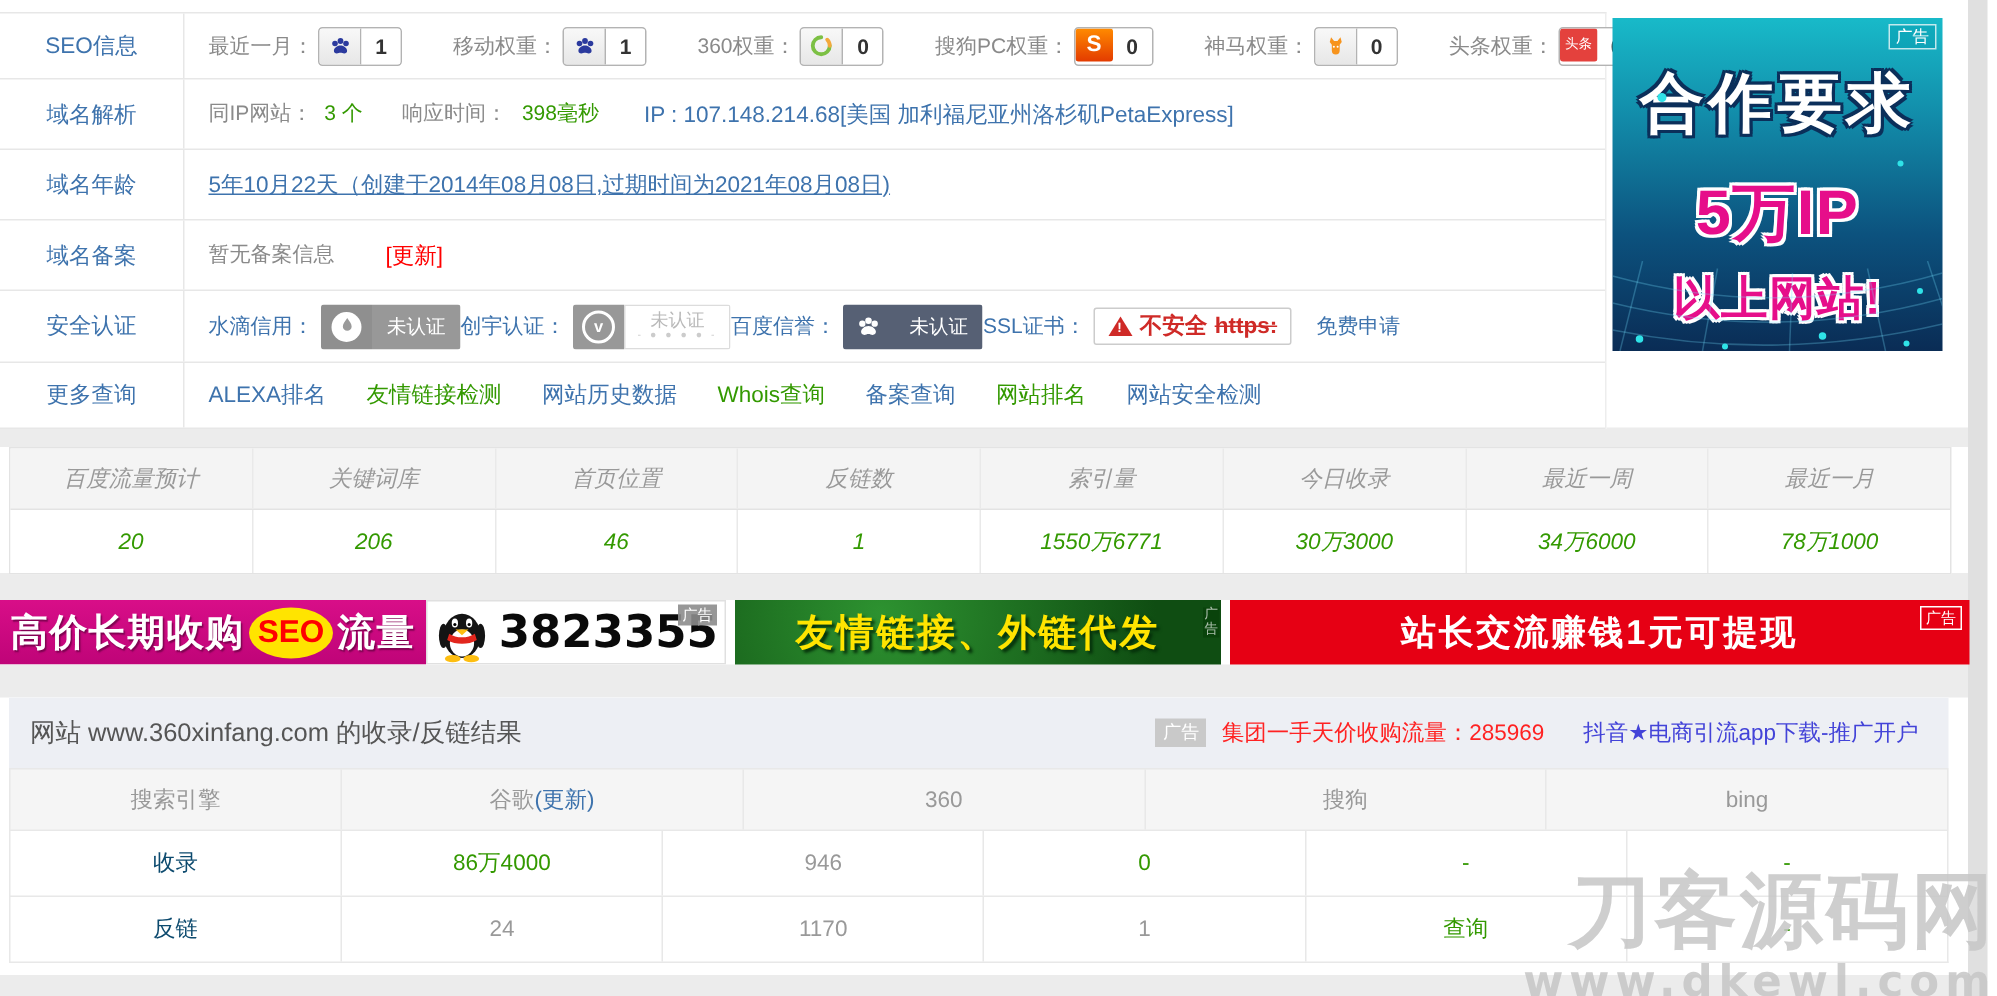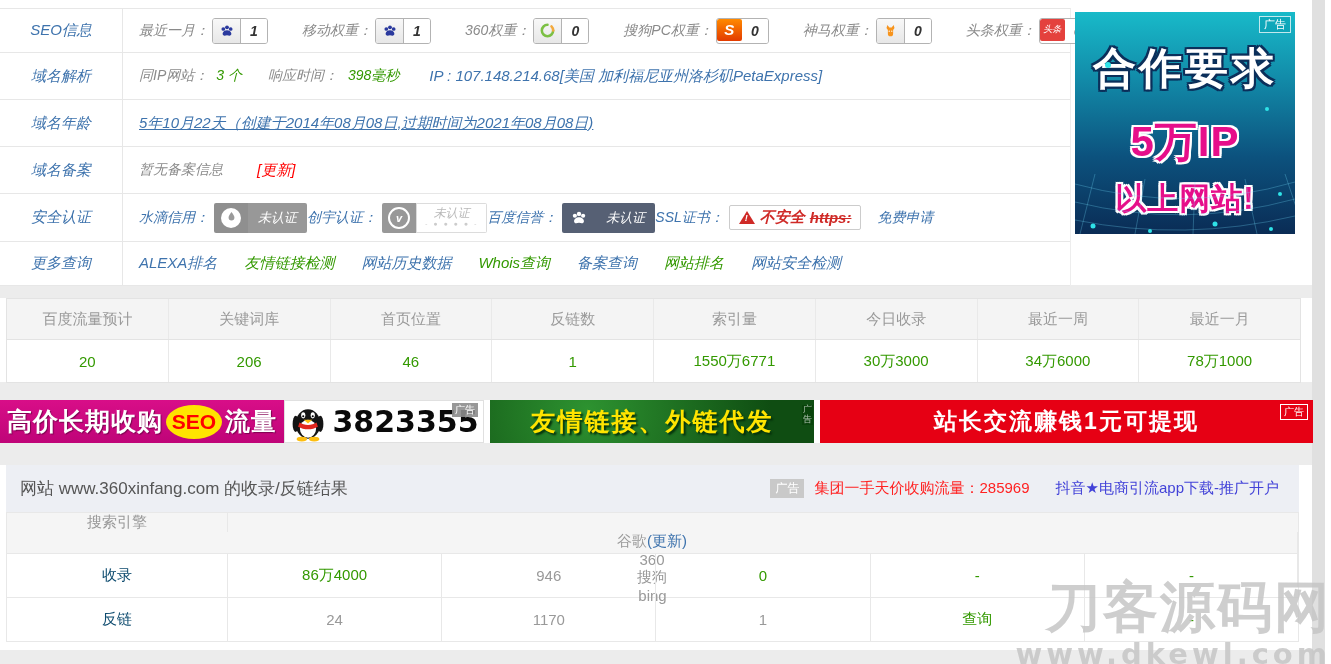--- a/index.html
+++ b/index.html
@@ -7,21 +7,21 @@
 
   
   .band{position:absolute;left:0;width:1312px;background:#ececec;}
   .band1{top:285px;height:13px;}
   .band2{top:382px;height:18px;}
   .band3{top:443px;height:22px;}
   .band4{top:650px;height:14px;}
   .vstrip{position:absolute;left:1312px;top:0;width:13px;height:664px;background:#e0e0e0;}
 
   
-  .info-panel{position:absolute;left:0;top:8px;width:1070px;border-top:1px solid #e7e7e7;border-right:1px solid #ededed;background:#fff;font-style:italic;}
+  .info-panel{position:absolute;left:0;top:8px;width:1070px;border-top:1px solid #e7e7e7;border-right:1px solid #ededed;background:#fff;}
   .info-row{display:flex;align-items:stretch;border-bottom:1px solid #e7e7e7;}
   .r-seo{height:43px}.r-dns{height:46px}.r-age{height:46px}.r-icp{height:46px}.r-sec{height:47px}.r-more{height:43px}
   .info-label{width:122px;flex:none;display:flex;align-items:center;justify-content:center;color:#3e73ad;font-size:15px;border-right:1px solid #e7e7e7;}
   .info-content{flex:1;display:flex;align-items:center;padding-left:16px;font-size:14px;color:#8a8a8a;}
   .blue{color:#3e73ad;}.green{color:#390;}
   .w-item{display:flex;align-items:center;margin-right:34px;white-space:nowrap;}
   .w-badge{display:flex;border:1px solid #b3b3b3;border-radius:3px;overflow:hidden;height:24px;margin-left:3px;background:#fff;}
   .w-icon{width:27px;display:flex;align-items:center;justify-content:center;background:linear-gradient(#f8f8f8,#e7e7e7);border-right:1px solid #b3b3b3;}
   .w-num{width:26px;text-align:center;line-height:24px;font-weight:bold;color:#333;font-size:14px;background:#fff;}
   .sogou-sq{width:25px;height:22px;background:linear-gradient(#ff8a00,#e33b00);color:#fff;font-weight:bold;font-size:15px;display:flex;align-items:center;justify-content:center;border-radius:2px;}
@@ -57,21 +57,21 @@
   .sa2{margin-top:16px;font-size:42px;font-weight:bold;color:#e60e8a;letter-spacing:1px;}
   .sa3{margin-top:8px;font-size:31px;font-weight:bold;color:#e60e8a;letter-spacing:1px;}
   .mesh{position:absolute;left:0;bottom:0;}
   .dot{position:absolute;border-radius:50%;background:#2fe3e8;}
 
   
   .stats{position:absolute;left:6px;top:298px;width:1293px;border:1px solid #e3e3e3;background:#fff;}
   .st-head{display:flex;height:40px;background:#f4f4f4;border-bottom:1px solid #e3e3e3;}
   .st-head .st-cell{color:#999;}
   .st-vals{display:flex;height:42px;background:#fff;}
-  .st-cell{flex:1;display:flex;align-items:center;justify-content:center;font-size:15px;border-right:1px solid #e9e9e9;}
+  .st-cell{flex:1;display:flex;align-items:center;justify-content:center;font-size:15px;border-right:1px solid #e9e9e9;font-style:italic;}
   .st-cell:last-child{border-right:none;}
   .st-vals .st-cell{color:#390;}
 
   
   .banner{position:absolute;top:400px;height:43px;overflow:hidden;}
   .b1{left:0;width:484px;display:flex;}
   .b1-pink{flex:none;width:284px;background:linear-gradient(#d80e88,#bf0478);display:flex;align-items:center;justify-content:center;gap:3px;}
   .b1-txt{color:#fff;font-weight:bold;font-size:25px;letter-spacing:1px;text-shadow:1px 1px 1px #7d0350;}
   .seo-ell{width:56px;height:34px;background:#ffe400;border-radius:50%;display:flex;align-items:center;justify-content:center;color:#f00;font-weight:bold;font-size:21px;}
   .b1-white{flex:1;background:#fff;border:1px solid #e0e0e0;display:flex;align-items:center;justify-content:center;gap:5px;}
@@ -86,21 +86,21 @@
 
   
   .result{position:absolute;left:6px;top:465px;width:1293px;background:#fff;}
   .res-header{height:47px;background:#edeff4;display:flex;align-items:center;padding:0 14px;}
   .res-title{font-size:17px;color:#555;}
   .res-ads{margin-left:auto;display:flex;align-items:center;gap:10px;padding-right:6px;}
   .res-ad-badge{background:#c9c9c9;color:#fff;font-size:12px;padding:1px 5px;}
   .res-ad-red{color:#f22;font-size:15px;cursor:pointer;}
   .res-ad-blue{color:#4343d8;font-size:15px;margin-left:16px;cursor:pointer;}
   .rt-row{display:flex;border:1px solid #e8e8e8;border-top:none;}
-  .rt-hrow{background:#f5f5f5;height:40px;border-top:1px solid #e8e8e8;flex-direction:column;}
+  .rt-hrow{background:#f5f5f5;height:40px;border-top:1px solid #e8e8e8;}
   .rt-drow{background:#fff;height:43px;}
   .rt-cell{display:flex;align-items:center;justify-content:center;font-size:15px;border-right:1px solid #e8e8e8;}
   .rt-cell:last-child{border-right:none;}
   .c0{width:220px;flex:none;}.cflex{flex:1;}
   .rt-hrow .rt-cell{color:#999;}
   .rt-label{color:#0c4a6e;}
   .mut{color:#999;}
   .g{color:#390;}
 
   

